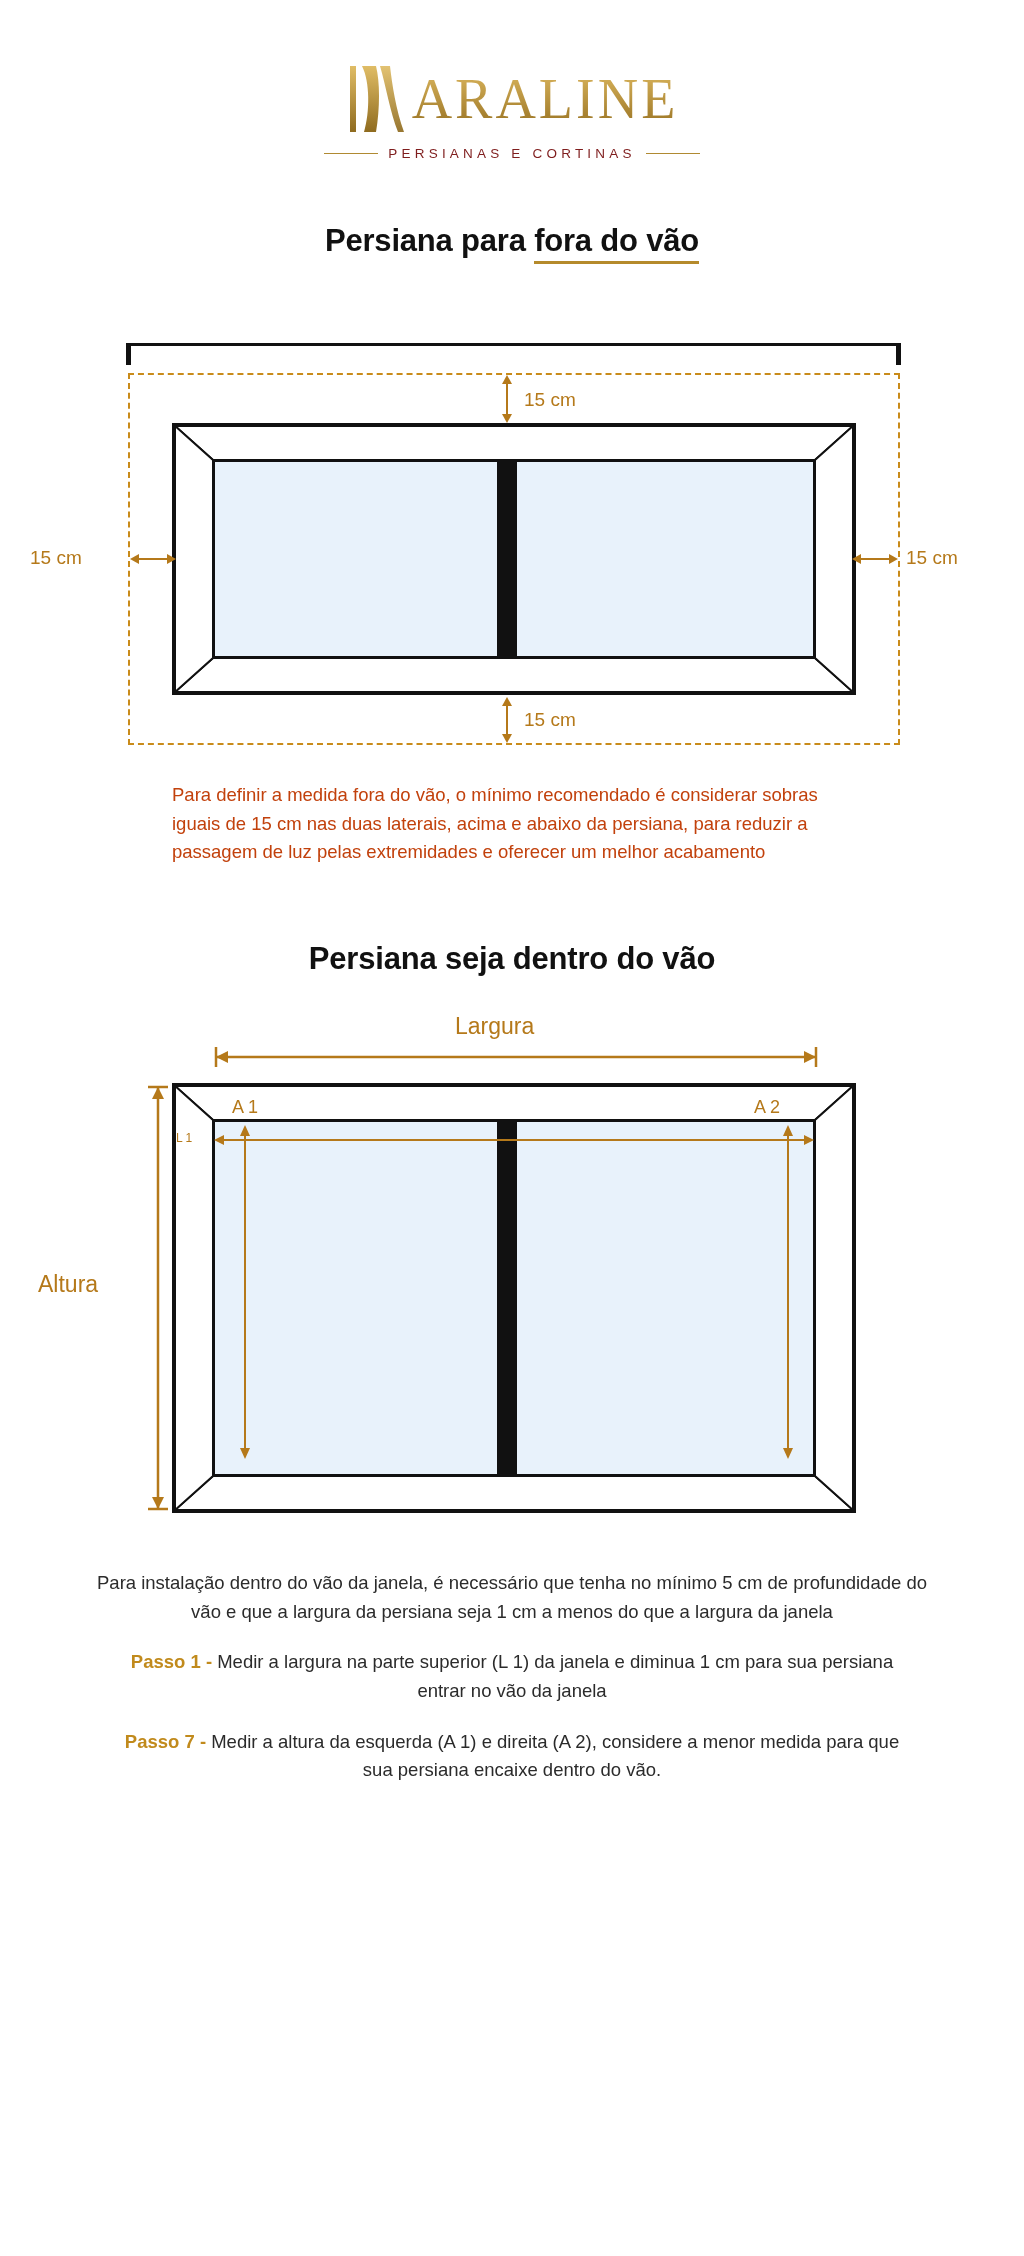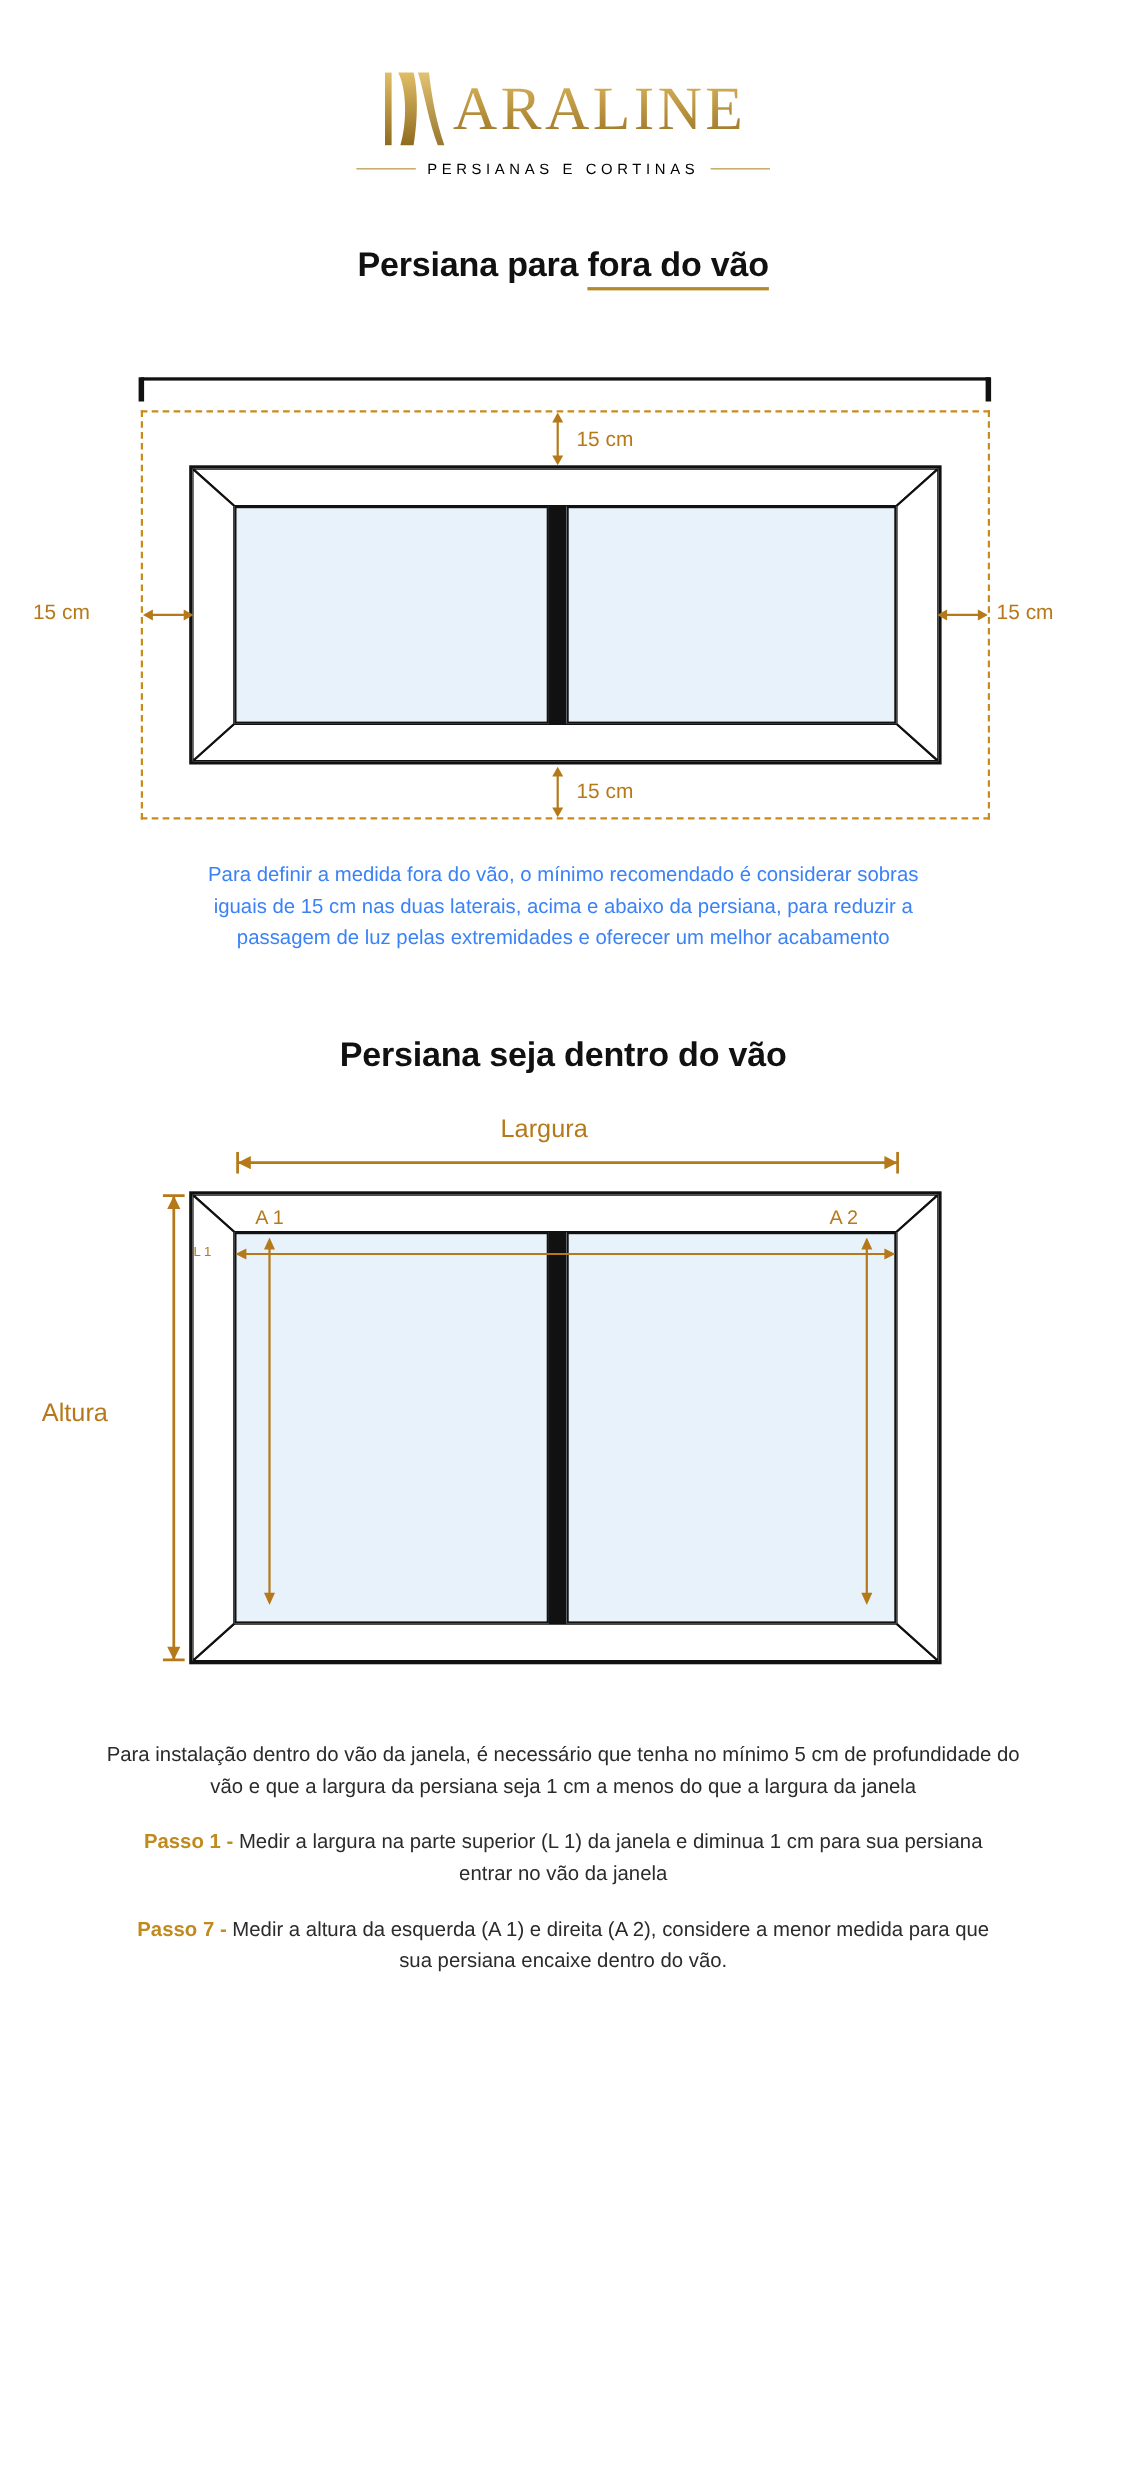--- a/index.html
+++ b/index.html
@@ -65,21 +65,21 @@
   }
   .logo-sub-line {
     width: 54px;
     height: 1px;
     background: #b08a32;
   }
   .logo-sub {
     font-family: "Liberation Sans", sans-serif;
     font-size: 13.5px;
     letter-spacing: 4.2px;
-    color: #000000;
+    color: #7f1d1d;
   }
 
   
   .section-title {
     text-align: center;
     font-size: 31px;
     font-weight: 700;
     color: #111;
     letter-spacing: -0.2px;
   }
@@ -152,24 +152,24 @@
     position: absolute;
     font-size: 19px;
     color: #b5791a;
     font-weight: 500;
     white-space: nowrap;
   }
 
   .caption {
     width: 680px;
     margin: 0 auto;
-    text-align: center;
+    text-align: left;
     font-size: 18.5px;
     line-height: 1.55;
-    color: #3b82f6;
+    color: #c2410c;
   }
   .caption-2 {
     width: 830px;
     margin: 0 auto;
     text-align: center;
     font-size: 18.5px;
     line-height: 1.55;
     color: #2b2b2b;
   }
   .steps {
@@ -328,21 +328,21 @@
 
     <div class="meas-label" style="left:754px; top:94px; font-size:18px;">A 2</div>
 
     <svg style="position:absolute; left:781px; top:122px;" width="14" height="334" xmlns="http://www.w3.org/2000/svg">
       <line x1="7" y1="6" x2="7" y2="328" stroke="#b5791a" stroke-width="2"></line>
       <polygon points="7,0 2,11 12,11" fill="#b5791a"></polygon>
       <polygon points="7,334 2,323 12,323" fill="#b5791a"></polygon>
     </svg>
   </div>
 
-  <div class="caption-2" style="margin-top:18px;">Para instalação dentro do vão da janela, é necessário que tenha no mínimo 5 cm de profundidade do vão e que a largura da persiana seja 1 cm a menos do que a largura da janela</div>
+  <div class="caption-2" style="margin-top:6px;">Para instalação dentro do vão da janela, é necessário que tenha no mínimo 5 cm de profundidade do vão e que a largura da persiana seja 1 cm a menos do que a largura da janela</div>
 
   <div class="steps">
     <div class="step">
       <b>Passo 1 -</b><span> Medir a largura na parte superior (L 1) da janela e diminua 1 cm para sua persiana entrar no vão da janela</span>
     </div>
     <div class="step">
       <b>Passo 7 -</b><span> Medir a altura da esquerda (A 1) e direita (A 2), considere a menor medida para que sua persiana encaixe dentro do vão.</span>
     </div>
   </div>
 

